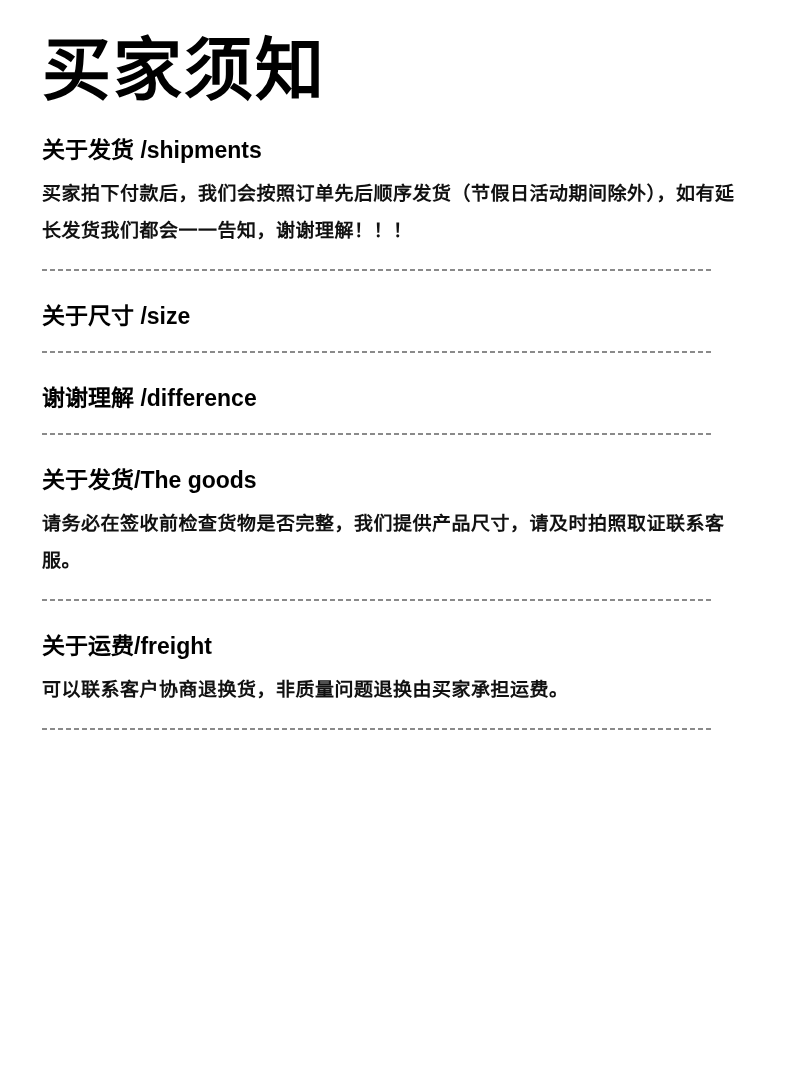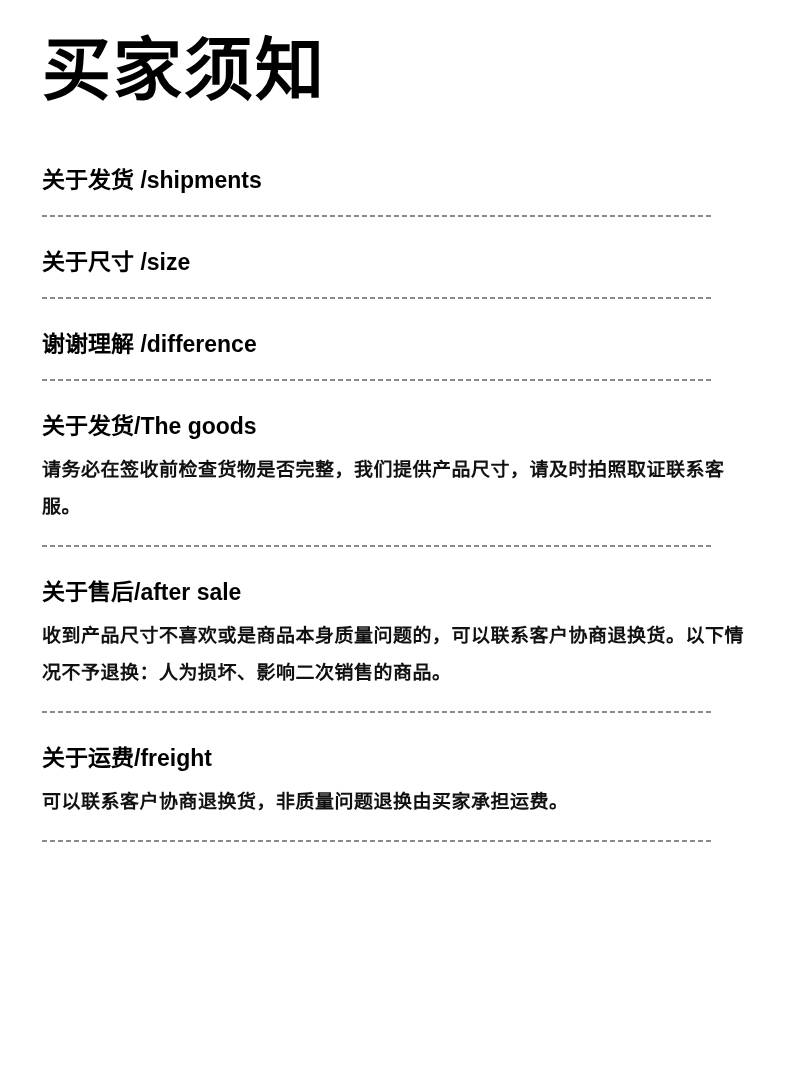--- a/index.html
+++ b/index.html
@@ -26,21 +26,21 @@
   .page-title{
     margin:26px 0 0;
     font-size:69px;
     line-height:89px;
     font-weight:900;
     letter-spacing:2px;
     color:var(--heading);
     white-space:nowrap;
   }
   .section{margin:0;}
-  .section.first{margin-top:50px;}
+  .section.first{margin-top:20px;}
   .section-heading{
     margin:0;
     font-size:23px;
     line-height:30px;
     font-weight:700;
     color:var(--heading);
   }
   .section-body{
     margin:10px 0 0;
     font-size:19px;
@@ -59,45 +59,41 @@
 </style>
 </head>
 <body>
 
 <div class="page">
 
   <h1 class="page-title">买家须知</h1>
 
   <section class="section first">
     <h2 class="section-heading">关于发货 /shipments</h2>
+    <p class="section-body">买家拍下付款后，我们会按照订单先后顺序发货（节假日活动期间除外），如有延
+长发货我们都会一一告知，谢谢理解！！！</p>
     <div class="section-divider"></div>
   </section>
 
   <section class="section">
     <h2 class="section-heading">关于尺寸 /size</h2>
     <div class="section-divider"></div>
   </section>
 
   <section class="section">
     <h2 class="section-heading">谢谢理解 /difference</h2>
     <div class="section-divider"></div>
   </section>
 
   <section class="section">
     <h2 class="section-heading">关于发货/The goods</h2>
     <p class="section-body">请务必在签收前检查货物是否完整，我们提供产品尺寸，请及时拍照取证联系客服。</p>
     <div class="section-divider"></div>
   </section>
 
-  <section class="section">
-    <h2 class="section-heading">关于售后/after sale</h2>
-    <p class="section-body">收到产品尺寸不喜欢或是商品本身质量问题的，可以联系客户协商退换货。以下情
-况不予退换：人为损坏、影响二次销售的商品。</p>
-    <div class="section-divider"></div>
-  </section>
 
   <section class="section">
     <h2 class="section-heading">关于运费/freight</h2>
     <p class="section-body">可以联系客户协商退换货，非质量问题退换由买家承担运费。</p>
     <div class="section-divider"></div>
   </section>
 
 </div>
 
 </body></html>

